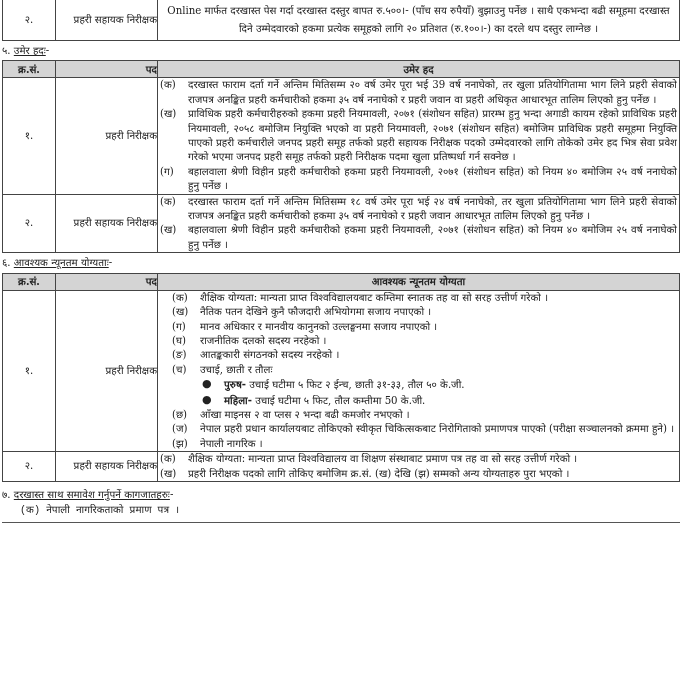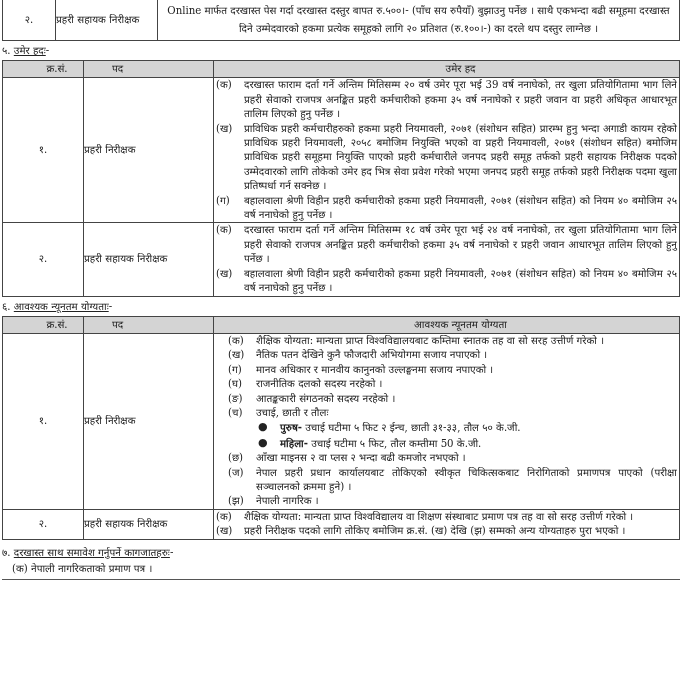--- a/index.html
+++ b/index.html
@@ -3,32 +3,32 @@
 <meta charset="utf-8">
 <style>
   html, body { margin:0; padding:0; background:#ffffff; }
   body {
     width:683px; height:697px; overflow:hidden;
     font-family:"DejaVu Serif","Liberation Serif",serif;
     color:#222; font-size:10.2px; line-height:14.4px;
   }
   table { border-collapse:collapse; width:678px; margin-left:2px; }
   td, th { border:1px solid #444; vertical-align:middle; padding:0; }
-  th { background:#d4d4d4; font-weight:normal; height:16px; text-align:center;padding-left:28px; }
+  th { background:#d4d4d4; font-weight:bold; height:16px; text-align:center; }
   .sn { width:52px; text-align:center; }
-  .post { width:101px; text-align:left; }
+  .post { width:101px; text-align:right; }
   .desc { padding:0 2px; text-align:left; }
   .item { display:flex; align-items:flex-start; }
   .lbl { width:22px; flex:none; }
   .txt { flex:1; padding-left:6px; text-align:justify; }
   .bul { display:flex; padding-left:30px; }
   .dot { width:22px; flex:none; font-size:11px; }
   .sec { margin:3px 16px 2px 2px; }
   .sec-u { text-decoration:underline; }
-  .list { margin-left:12px; }
+  .list { margin-left:20px;font-family:Liberation Mono, monospace; }
   .fee td.desc { padding:2px 4px; line-height:18px;text-align:center; }
   .bot { border-top:1px solid #555; width:678px; margin:3px 0 0 2px; }
 </style>
 </head>
 <body>
 
 <table class="fee" style="margin-top:-1px;">
   <tbody>
       <tr>
     <td class="sn">२.</td>

